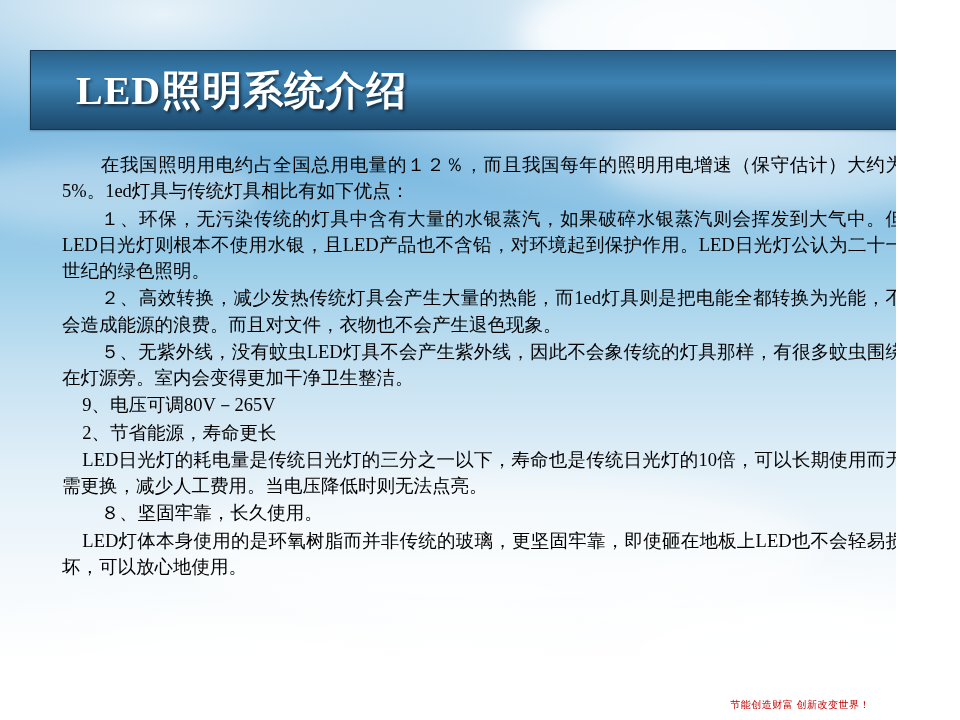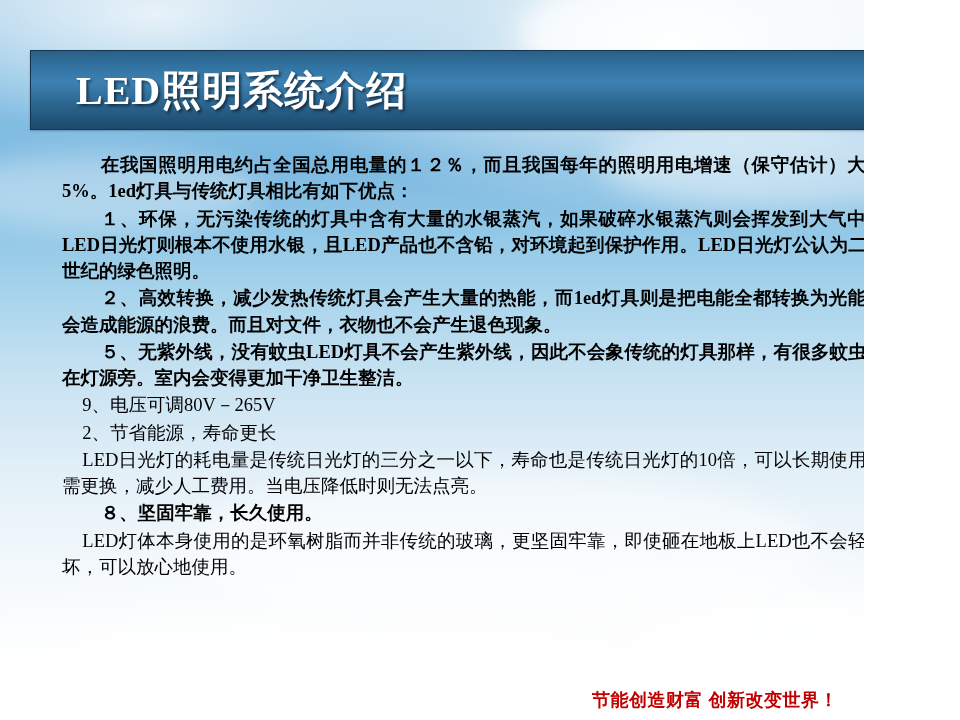--- a/index.html
+++ b/index.html
@@ -19,20 +19,21 @@
     width: 864px;
     height: 720px;
     overflow: hidden;
     
     background:
       radial-gradient(ellipse 700px 280px at 78% 6%, rgba(255,255,255,0.92) 0%, rgba(255,255,255,0.0) 62%),
       radial-gradient(ellipse 520px 200px at 18% 2%, rgba(255,255,255,0.75) 0%, rgba(255,255,255,0.0) 60%),
       radial-gradient(ellipse 900px 320px at 50% 100%, rgba(255,255,255,0.88) 0%, rgba(255,255,255,0.0) 65%),
       radial-gradient(ellipse 420px 160px at 90% 88%, rgba(255,255,255,0.75) 0%, rgba(255,255,255,0.0) 60%),
       linear-gradient(180deg, #a8cfe8 0%, #8dc3e4 10%, #7ab8e0 22%, #9fd0ea 38%, #c7e2f2 52%, #e3f0f8 66%, #f2f8fc 78%, #ffffff 92%, #ffffff 100%);
+    padding-left: 32px;
   }
 
   
   .cloud {
     position: absolute;
     border-radius: 50%;
     background: rgba(255,255,255,0.55);
     filter: blur(14px);
     pointer-events: none;
   }
@@ -76,34 +77,33 @@
     color: #000000;
     font-size: 18.5px;
     line-height: 1.42;
     text-align: justify;
   }
   .para {
     margin: 0 0 1px 0;
   }
   .indent {
     text-indent: 2.1em;
-    font-weight: bold;
   }
   .indent-1 {
     text-indent: 1.1em;
   }
 
   
   .footer-slogan {
     position: absolute;
     right: 26px;
     bottom: 8px;
     color: #c00000;
-    font-size: 18px;
-    font-weight: bold;
+    font-size: 10px;
+    font-weight: normal;
     font-family: "Liberation Sans", "DejaVu Sans", sans-serif;
     letter-spacing: 0.5px;
     white-space: nowrap;
     text-align: center;
   }
 </style>
 </head>
 <body>
 
 <div class="slide">

